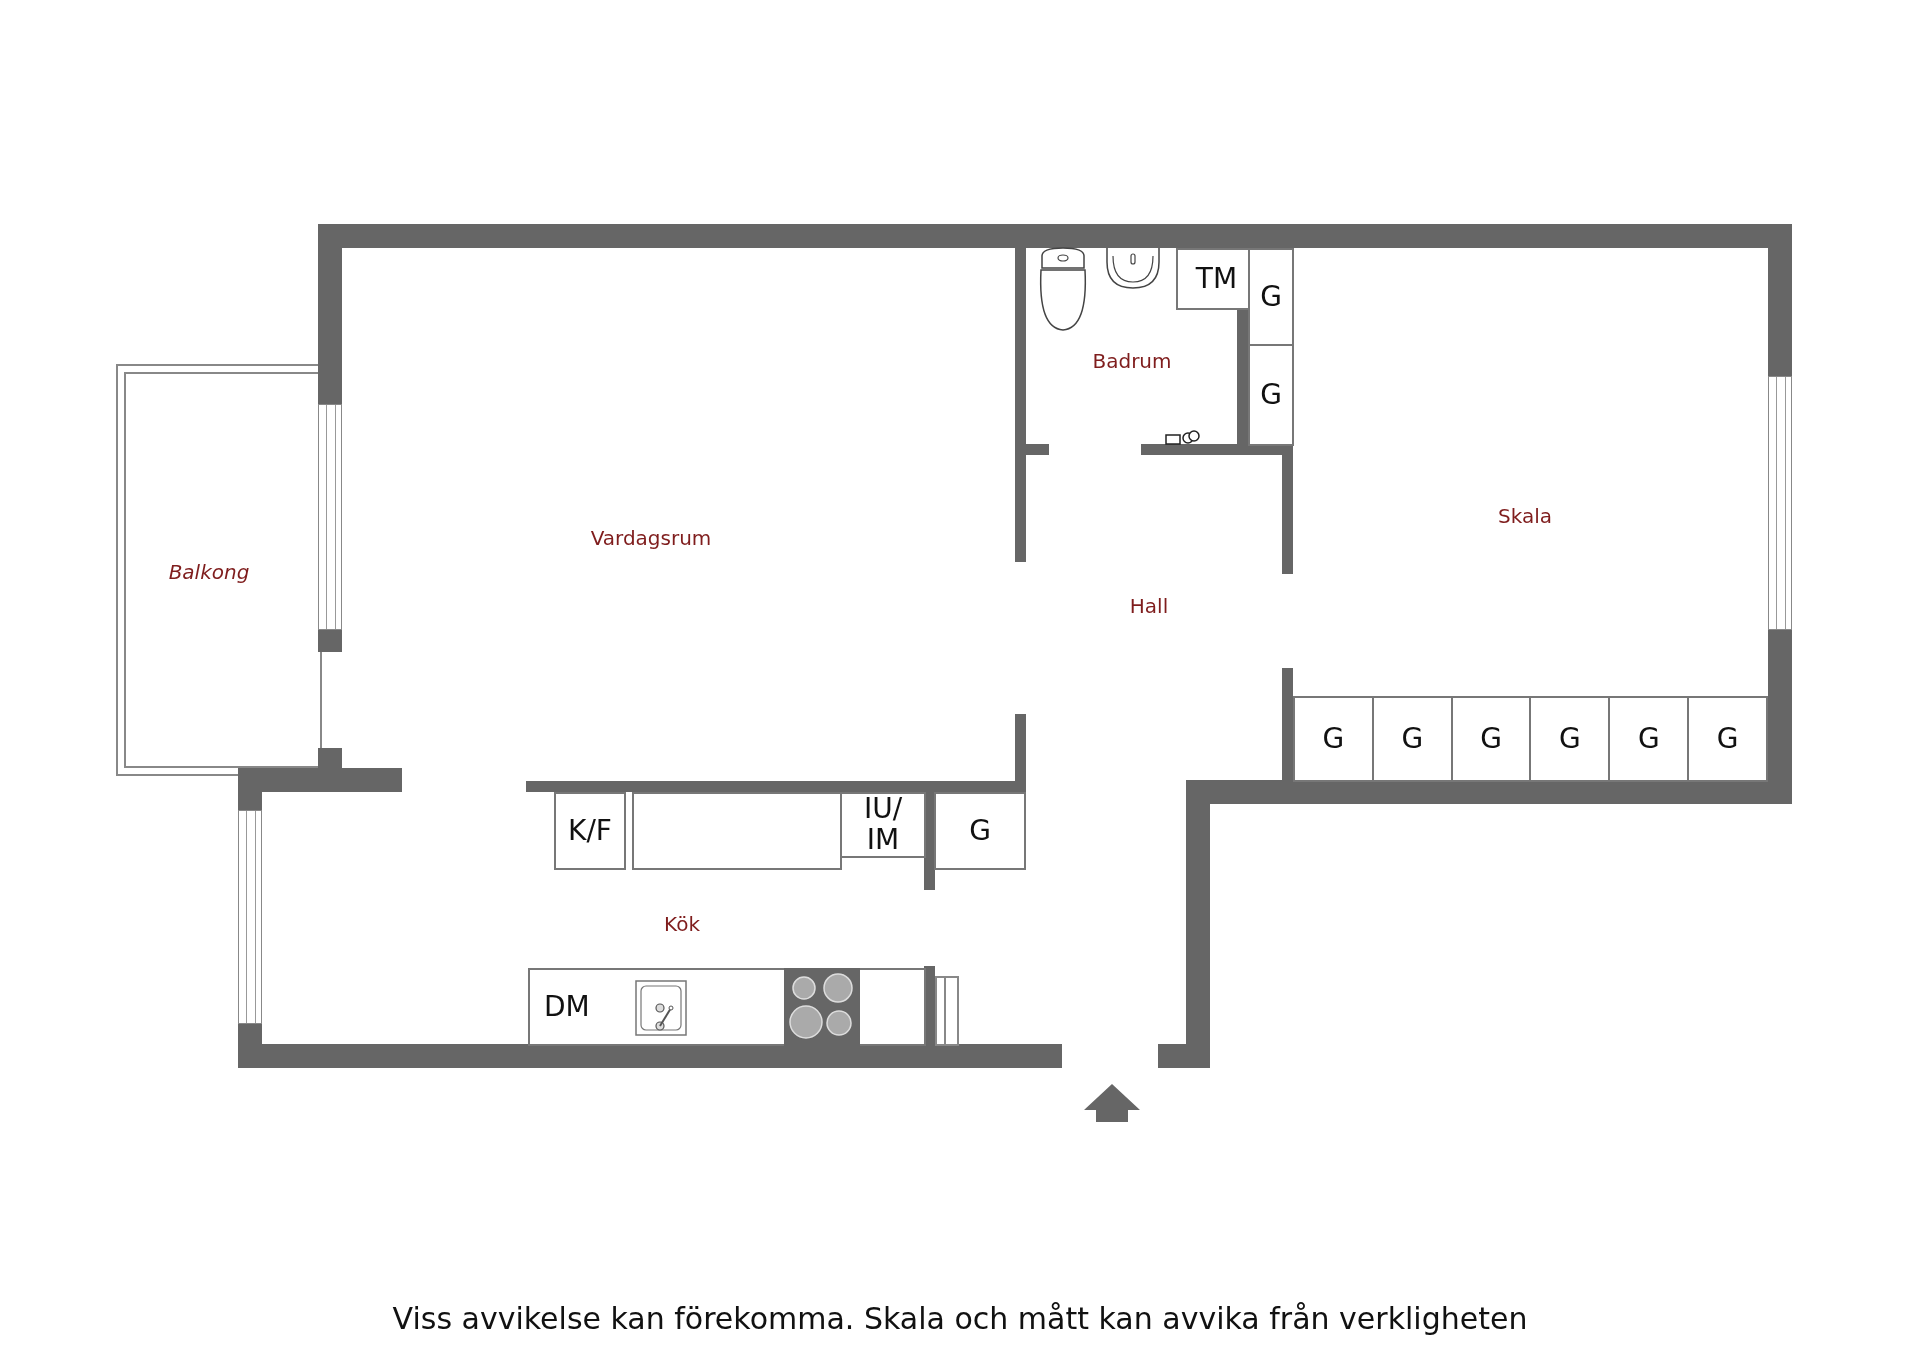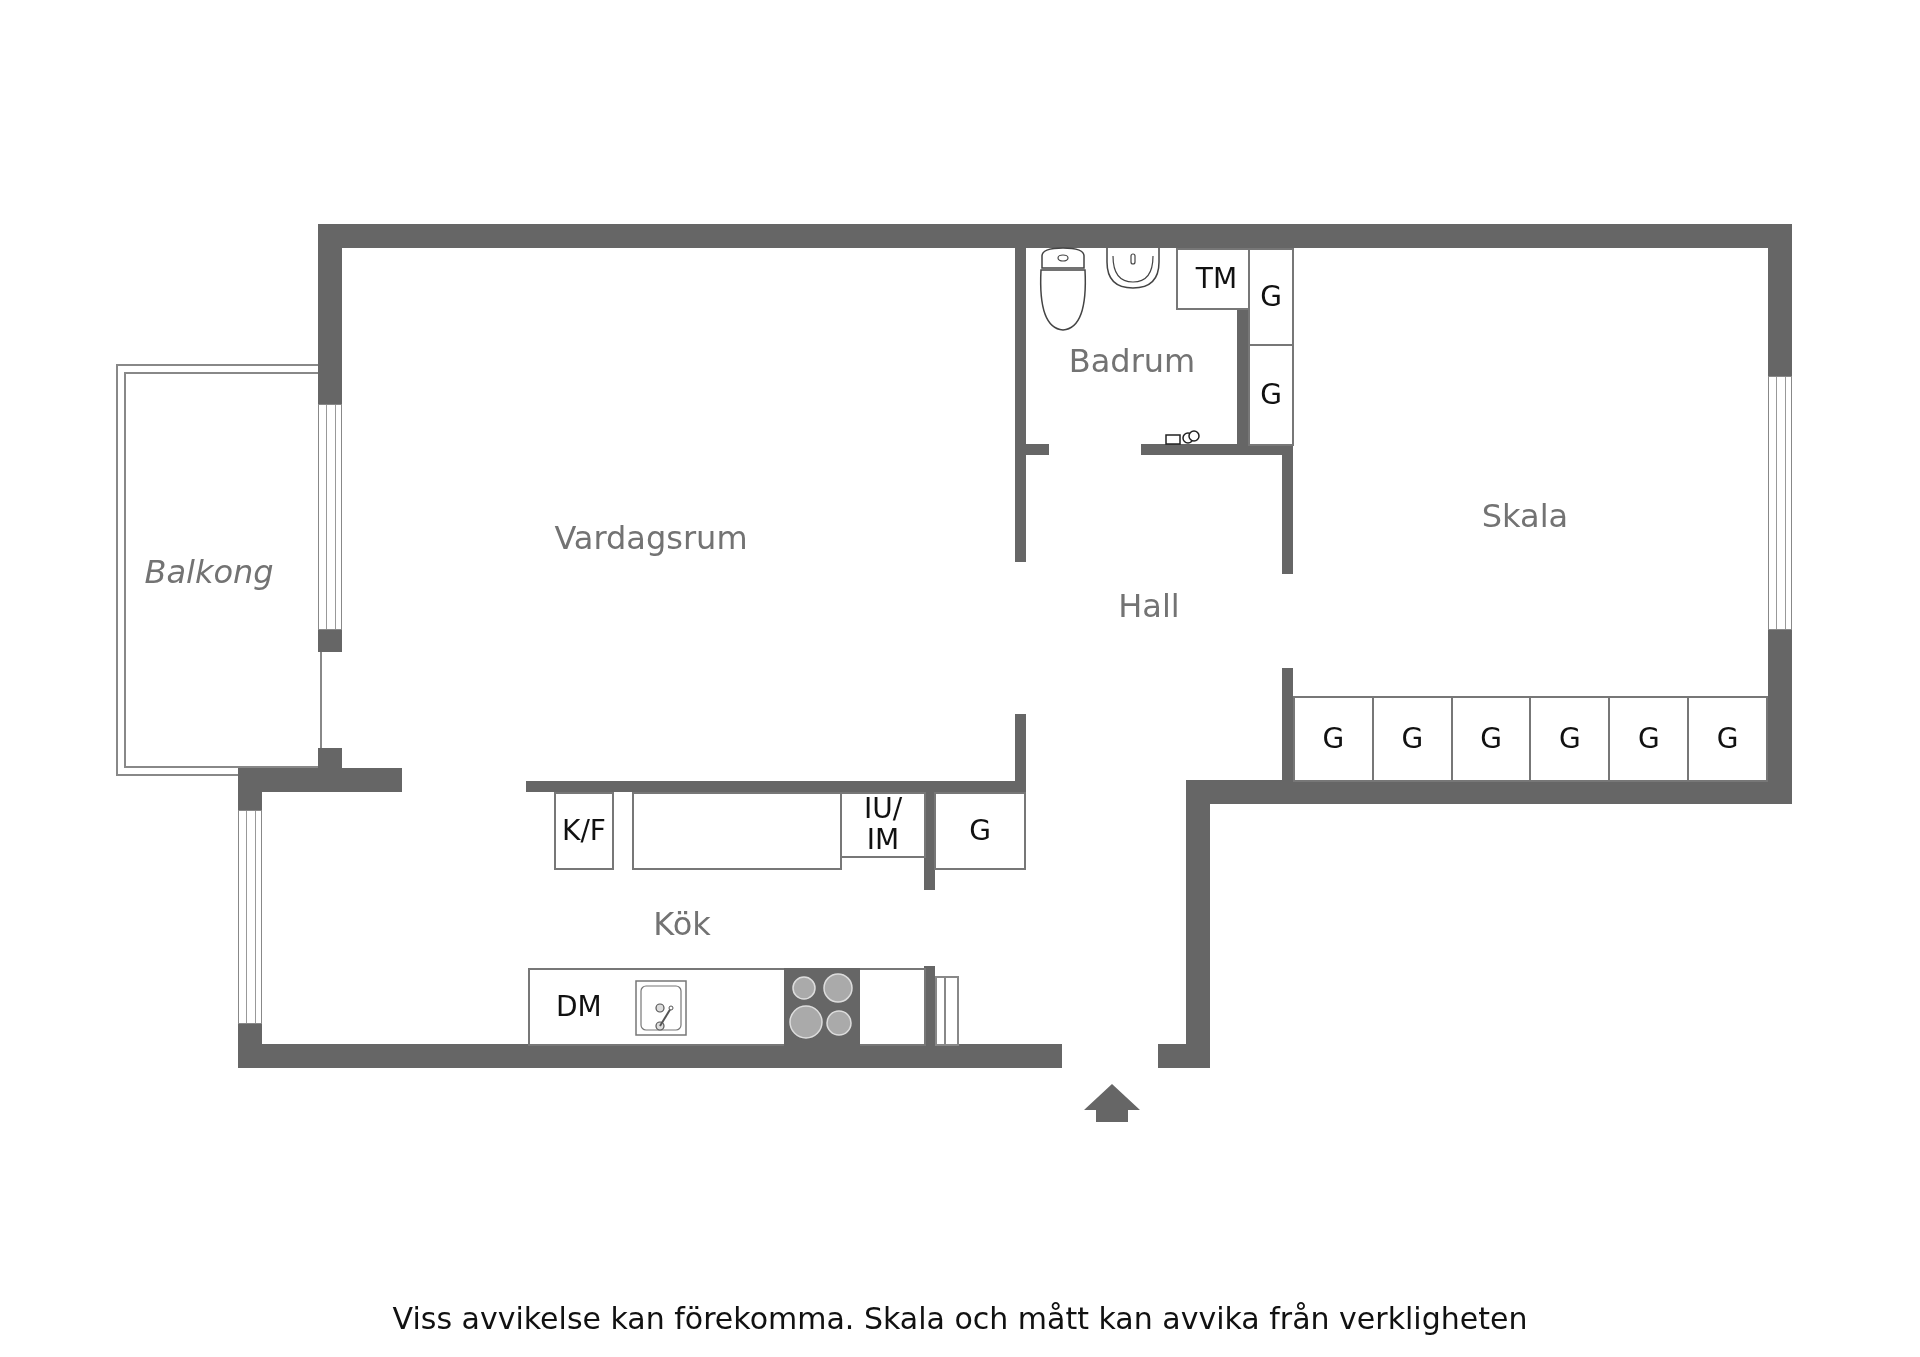--- a/index.html
+++ b/index.html
@@ -1,20 +1,20 @@
 <!DOCTYPE html>
 <html><head>
 <meta charset="utf-8">
 <style>
   html, body { margin:0; padding:0; background:#ffffff; }
   body { width:1920px; height:1357px; position:relative; overflow:hidden; font-family:"DejaVu Sans", sans-serif; }
   .wall { position:absolute; background:#666666; }
   .win { position:absolute; background:#ffffff; border:1.5px solid #888888; box-sizing:border-box; }
   .win .pane { position:absolute; left:30%; width:40%; top:0; bottom:0; border-left:1.5px solid #999; border-right:1.5px solid #999; }
-  .label { position:absolute; font-size:32px; color:#737373; white-space:nowrap; transform:translate(-50%,-50%); }
+  .label { position:absolute; font-size:20px; color:#7f1d1d; white-space:nowrap; transform:translate(-50%,-50%); }
   .cab { position:absolute; border:2px solid #777777; box-sizing:border-box; background:#fff; display:flex; align-items:center; justify-content:center; font-size:28px; color:#111; text-align:center; line-height:1.1; }
   .footer { position:absolute; left:0; width:1920px; top:1318px; text-align:center; font-size:30px; color:#111; transform:translateY(-50%); }
   svg { position:absolute; overflow:visible; }
 </style>
 </head>
 <body>
 
 <div>
 
   <div style="position:absolute;left:116px;top:364px;width:206px;height:412px;border:2px solid #888;box-sizing:border-box;"></div>
@@ -94,31 +94,31 @@
         <span>G</span>
       </div>
     <div class="cab" style="position:relative;flex:1;height:86px;margin-left:-2px;">
         <span>G</span>
       </div>
     <div class="cab" style="position:relative;flex:1;height:86px;margin-left:-2px;">
         <span>G</span>
       </div>
   </div>
 
-  <div class="cab" style="left:554px;top:792px;width:60px;height:78px;justify-content:center;">
+  <div class="cab" style="left:554px;top:792px;width:72px;height:78px;justify-content:center;">
       <span>K/F</span>
     </div>
   <div class="cab" style="left:632px;top:792px;width:210px;height:78px;"></div>
   <div class="cab" style="left:840px;top:792px;width:86px;height:66px;white-space:pre-line;"><span>IU/
 IM</span></div>
   <div class="cab" style="left:934px;top:792px;width:92px;height:78px;">
       <span>G</span>
     </div>
 
-  <div class="cab" style="left:528px;top:968px;width:398px;height:78px;justify-content:flex-start;padding-left:26px;">
+  <div class="cab" style="left:528px;top:968px;width:398px;height:78px;justify-content:flex-start;padding-left:14px;">
       <span>DM</span>
     </div>
   <svg style="left:635px;top:980px;" width="52" height="56">
     <rect x="1" y="1" width="50" height="54" fill="#fff" stroke="#777" stroke-width="1.5"></rect>
     <rect x="6" y="6" width="40" height="44" rx="5" fill="#fff" stroke="#777" stroke-width="1.2"></rect>
     <circle cx="25" cy="28" r="4" fill="#ddd" stroke="#555" stroke-width="1.2"></circle>
     <circle cx="25" cy="46" r="4" fill="#ddd" stroke="#555" stroke-width="1.2"></circle>
     <line x1="25" y1="46" x2="36" y2="28" stroke="#555" stroke-width="2"></line>
     <circle cx="36" cy="28" r="2" fill="#fff" stroke="#555" stroke-width="1"></circle>
   </svg>

